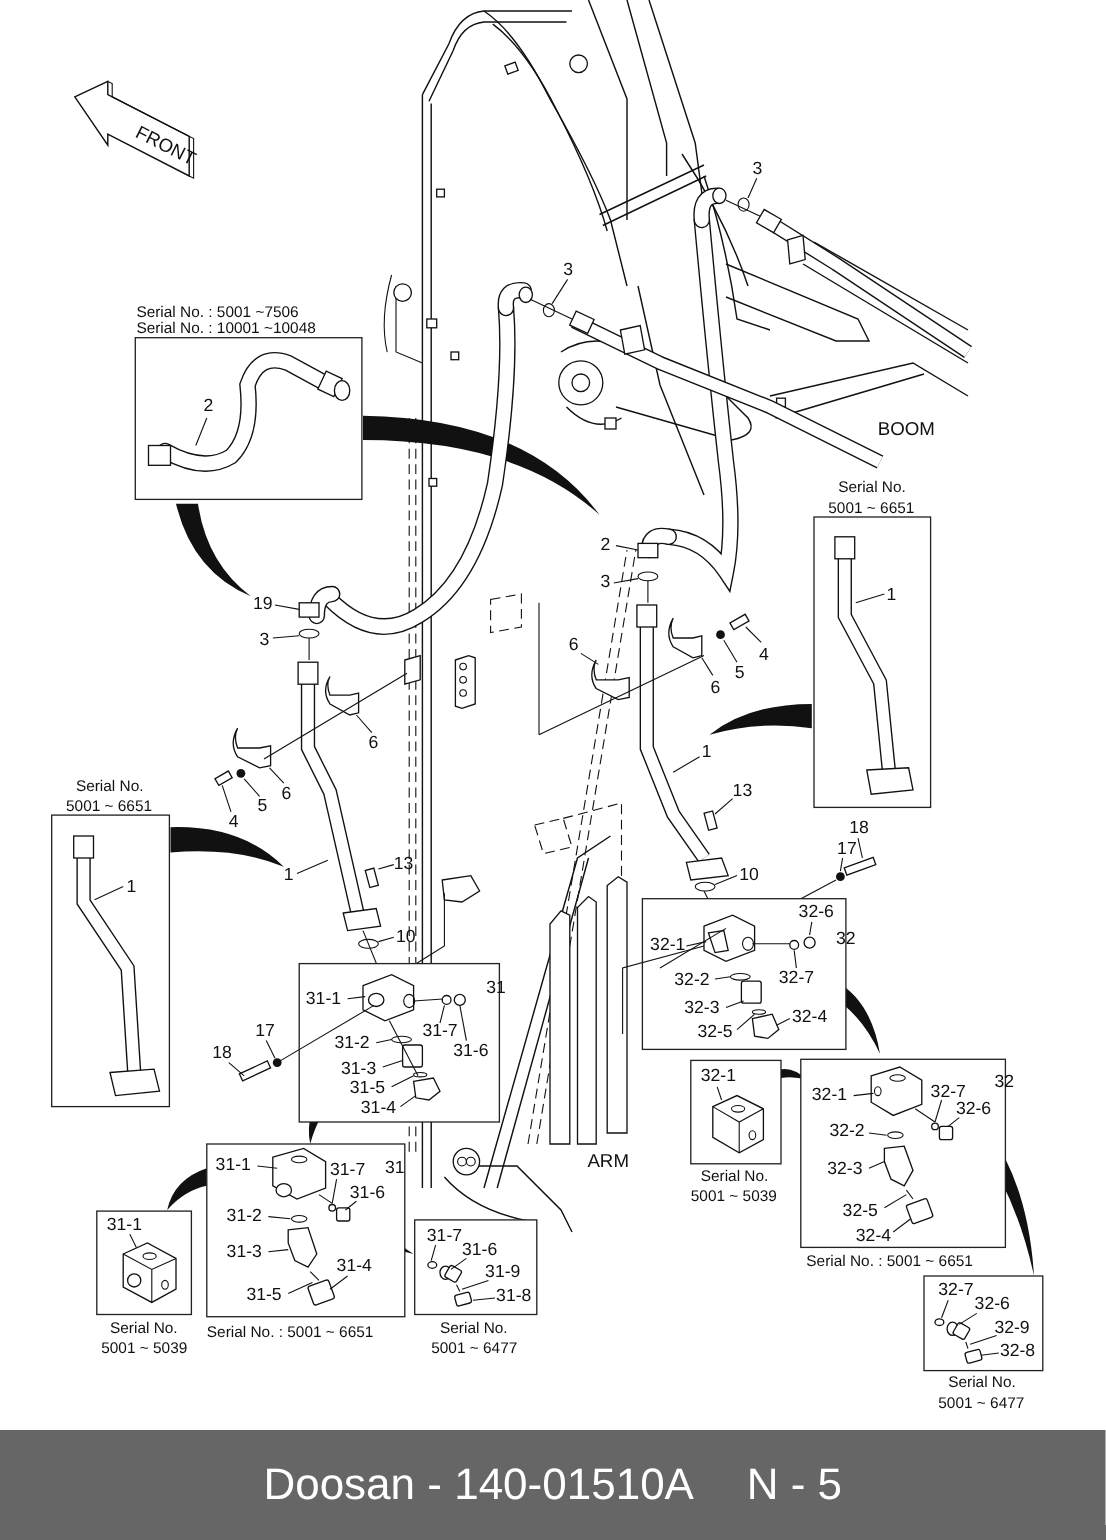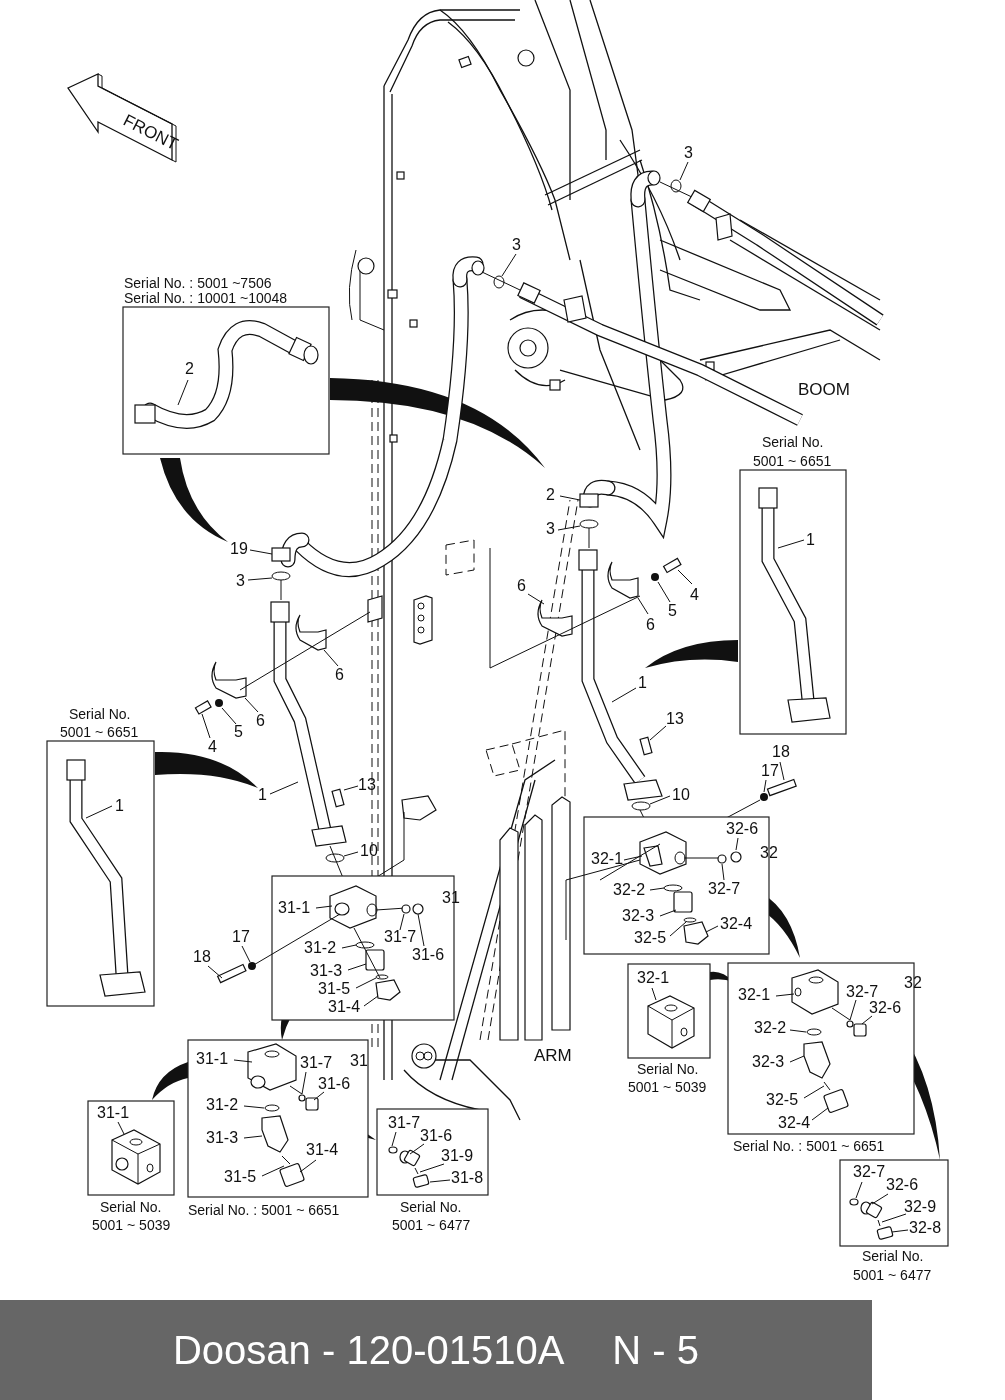--- a/index.html
+++ b/index.html
@@ -12,21 +12,21 @@
   .ln{stroke:#111;stroke-width:1.3;fill:none;}
   .thin{stroke:#111;stroke-width:1;fill:none;}
   .dash{stroke:#111;stroke-width:1;fill:none;stroke-dasharray:9 5;}
   .box{stroke:#222;stroke-width:1.2;fill:#fff;}
   .hose{stroke:#111;stroke-width:15;fill:none;stroke-linecap:round;}
   .hosein{stroke:#fff;stroke-width:12.5;fill:none;stroke-linecap:round;}
   .pipe{stroke:#111;stroke-width:13;fill:none;}
   .pipein{stroke:#fff;stroke-width:10.5;fill:none;}
   .arc{fill:#111;stroke:none;}
   .part{fill:#fff;stroke:#111;stroke-width:1.2;}
-  #footer{position:absolute;left:0;top:1300px;width:872px;height:100px;background:#666666;display:flex;align-items:center;justify-content:center;}
+  #footer{position:absolute;left:0;top:1300px;width:1005px;height:100px;background:#666666;display:flex;align-items:center;justify-content:center;}
   #footer span{color:#fff;font-family:"Liberation Sans",sans-serif;font-size:40px;letter-spacing:0;}
   #footer .sep{display:inline-block;width:48px;}
 </style>
 </head>
 <body>
 
 <svg id="diagram" viewBox="0 0 1005 1300" xmlns="http://www.w3.org/2000/svg">
 
   <g>
     <path class="ln" d="M68 88 L98 74 L98 86 L172 124 L172 160 L98 122 L98 132 Z" fill="#fff"></path>
@@ -454,16 +454,16 @@
   <path class="thin" d="M908 1230 L892 1232"></path>
   <text x="862" y="1261" class="cap">Serial No.</text>
   <text x="853" y="1280" class="cap">5001 ~ 6477</text>
 </svg>
 
 <div id="footer">
   <span>Doosan</span>
   <span>&nbsp;</span>
   <span>-</span>
   <span>&nbsp;</span>
-  <span>120-01510A</span>
+  <span>140-01510A</span>
   <span class="sep"></span>
   <span>N - 5</span>
 </div>
 
 </body></html>

